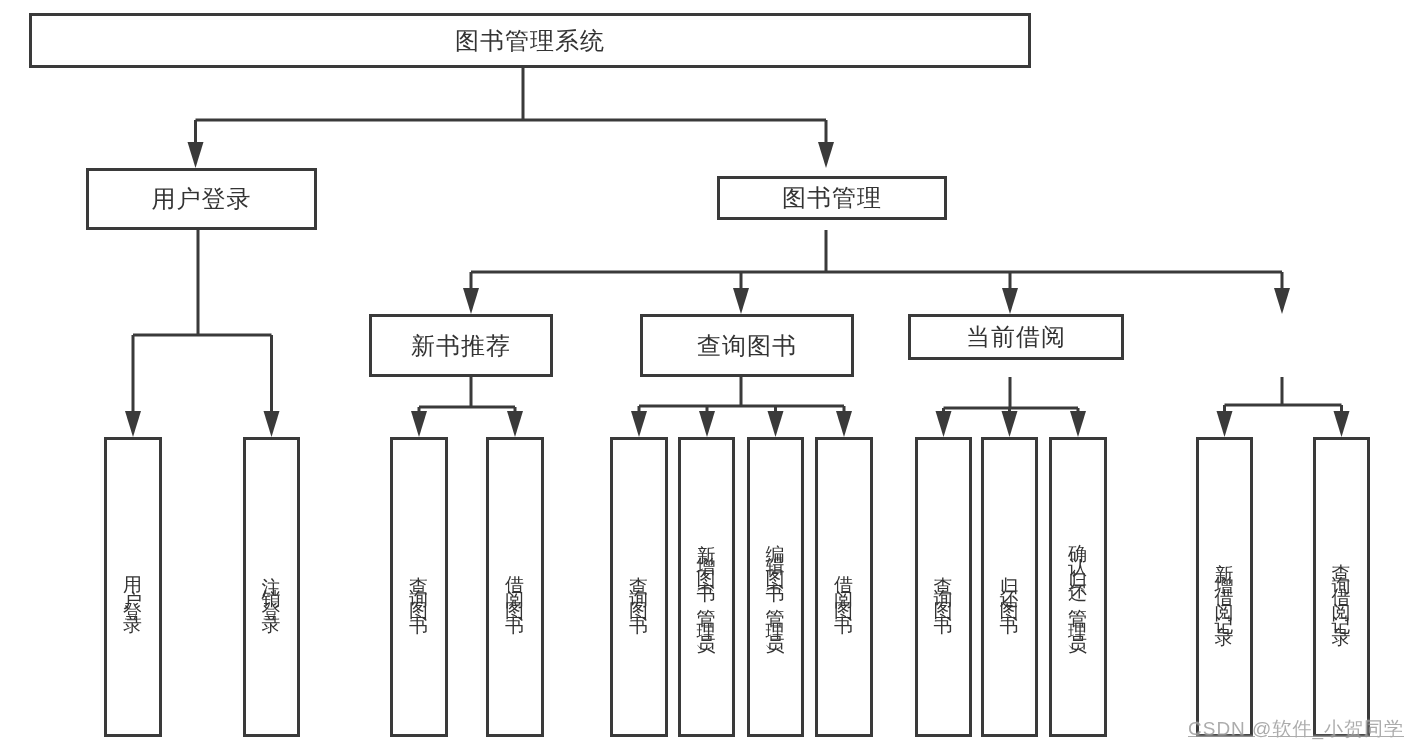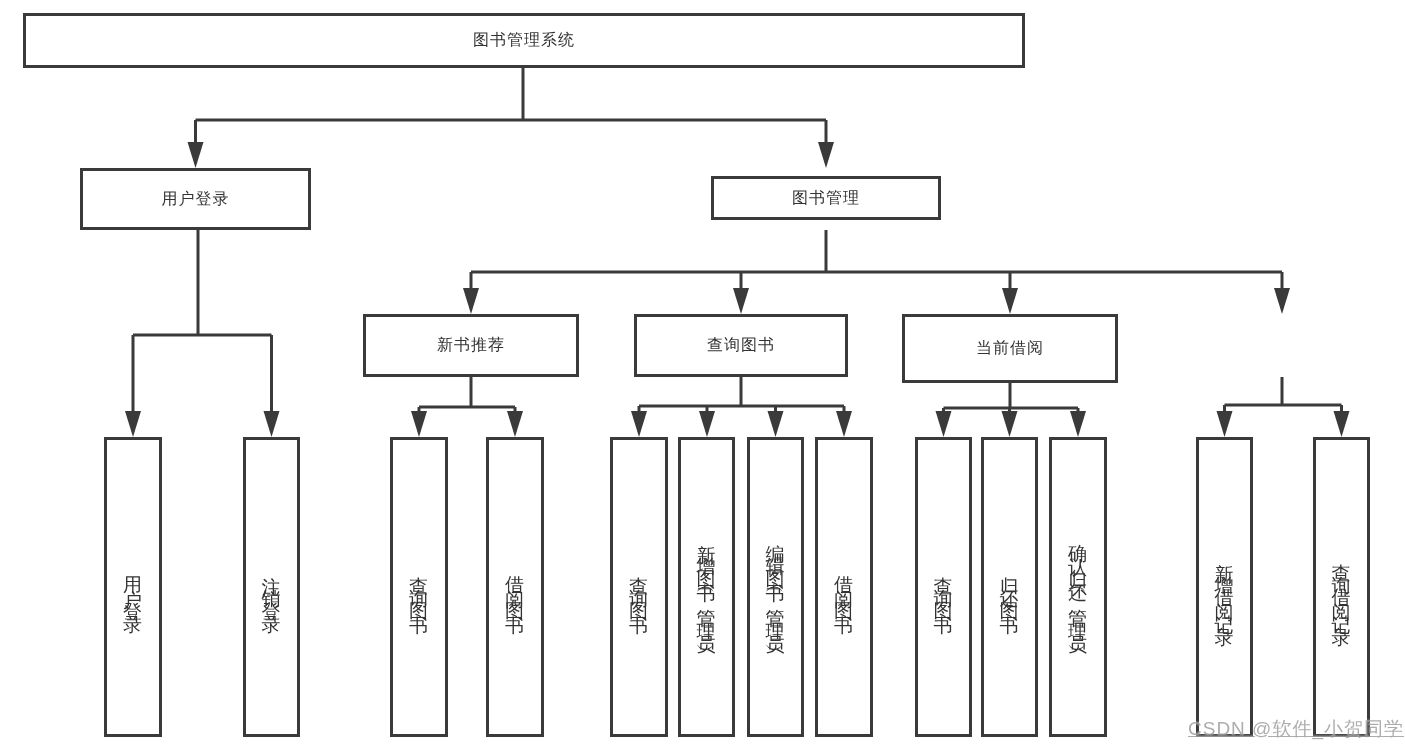--- a/index.html
+++ b/index.html
@@ -22,21 +22,21 @@
   .connectors polygon{fill:var(--line);stroke:none;}
   .box{
     position:absolute;
     background:#ffffff;
     border:3px solid var(--line);
     color:var(--text);
     display:flex;align-items:center;justify-content:center;
     z-index:2;
     text-align:center;
   }
-  .h{font-size:16px;letter-spacing:1px;}
+  .h{font-size:24px;letter-spacing:1px;margin-left:6px;}
   .v{
     font-size:19px;
     writing-mode:vertical-rl;
     text-orientation:mixed;
     letter-spacing:13px;
     line-height:1;
     display:flex;align-items:center;justify-content:center;
   }
   .watermark{
     position:absolute;
@@ -90,23 +90,23 @@
     <path d="M1282,377 V405 M1224.5,405 H1341.5 M1224.5,405 V411 M1341.5,405 V411"></path>
     <polygon points="1224.5,437 1216.5,411 1232.5,411"></polygon>
     <polygon points="1341.5,437 1333.5,411 1349.5,411"></polygon>
   </svg>
 
   <div class="box h" style="left:23px;top:13px;width:1002px;height:55px">图书管理系统</div>
 
   <div class="box h" style="left:80px;top:168px;width:231px;height:62px">用户登录</div>
   <div class="box h" style="left:711px;top:176px;width:230px;height:44px">图书管理</div>
 
-  <div class="box h" style="left:363px;top:314px;width:216px;height:63px">新书推荐</div>
+  <div class="box h" style="left:363px;top:314px;width:184px;height:63px">新书推荐</div>
   <div class="box h" style="left:634px;top:314px;width:214px;height:63px">查询图书</div>
-  <div class="box h" style="left:902px;top:314px;width:216px;height:69px">当前借阅</div>
+  <div class="box h" style="left:902px;top:314px;width:216px;height:46px">当前借阅</div>
 
   <div class="box v" style="left:104px;top:437px;width:58px;height:300px">用户登录</div>
   <div class="box v" style="left:243px;top:437px;width:57px;height:300px">注销登录</div>
 
   <div class="box v" style="left:390px;top:437px;width:58px;height:300px">查询图书</div>
   <div class="box v" style="left:486px;top:437px;width:58px;height:300px">借阅图书</div>
 
   <div class="box v" style="left:610px;top:437px;width:58px;height:300px">查询图书</div>
   <div class="box v" style="left:678px;top:437px;width:57px;height:300px">新增图书（管理员）</div>
   <div class="box v" style="left:747px;top:437px;width:57px;height:300px">编辑图书（管理员）</div>

